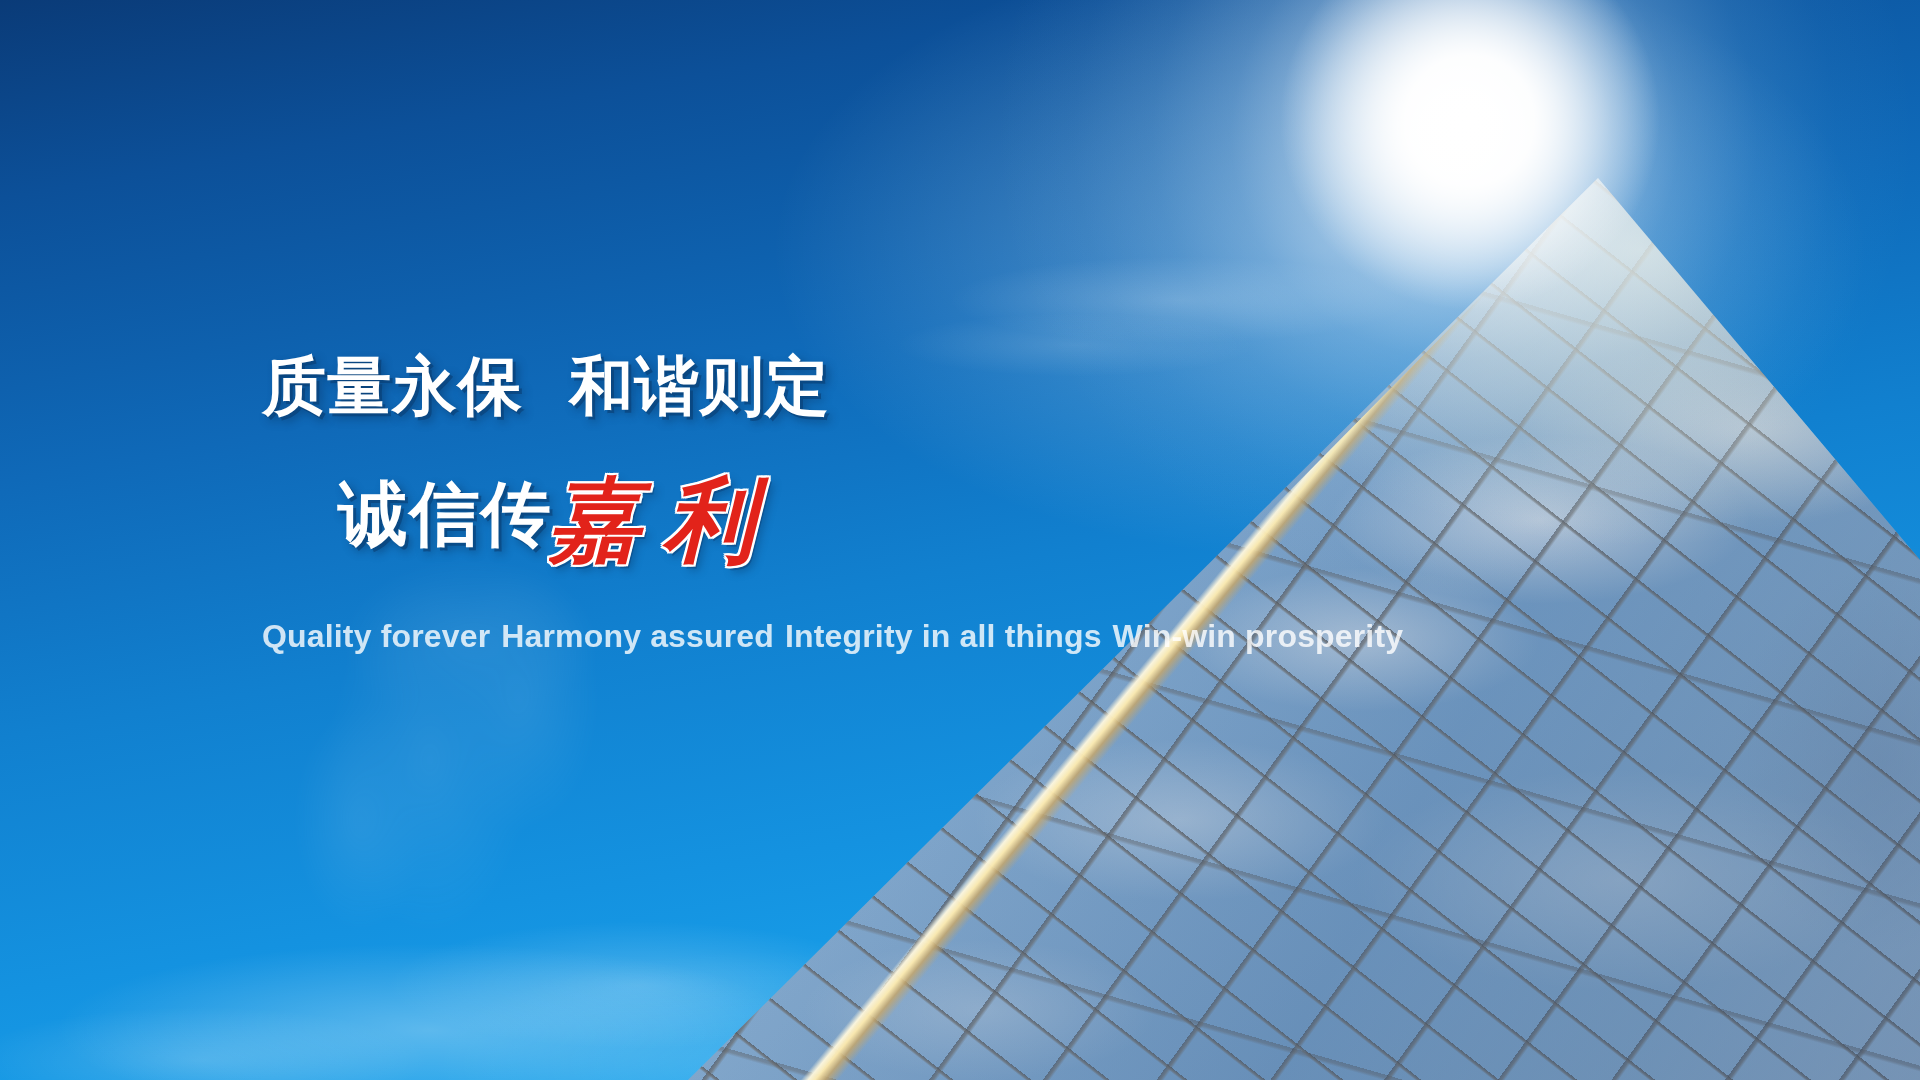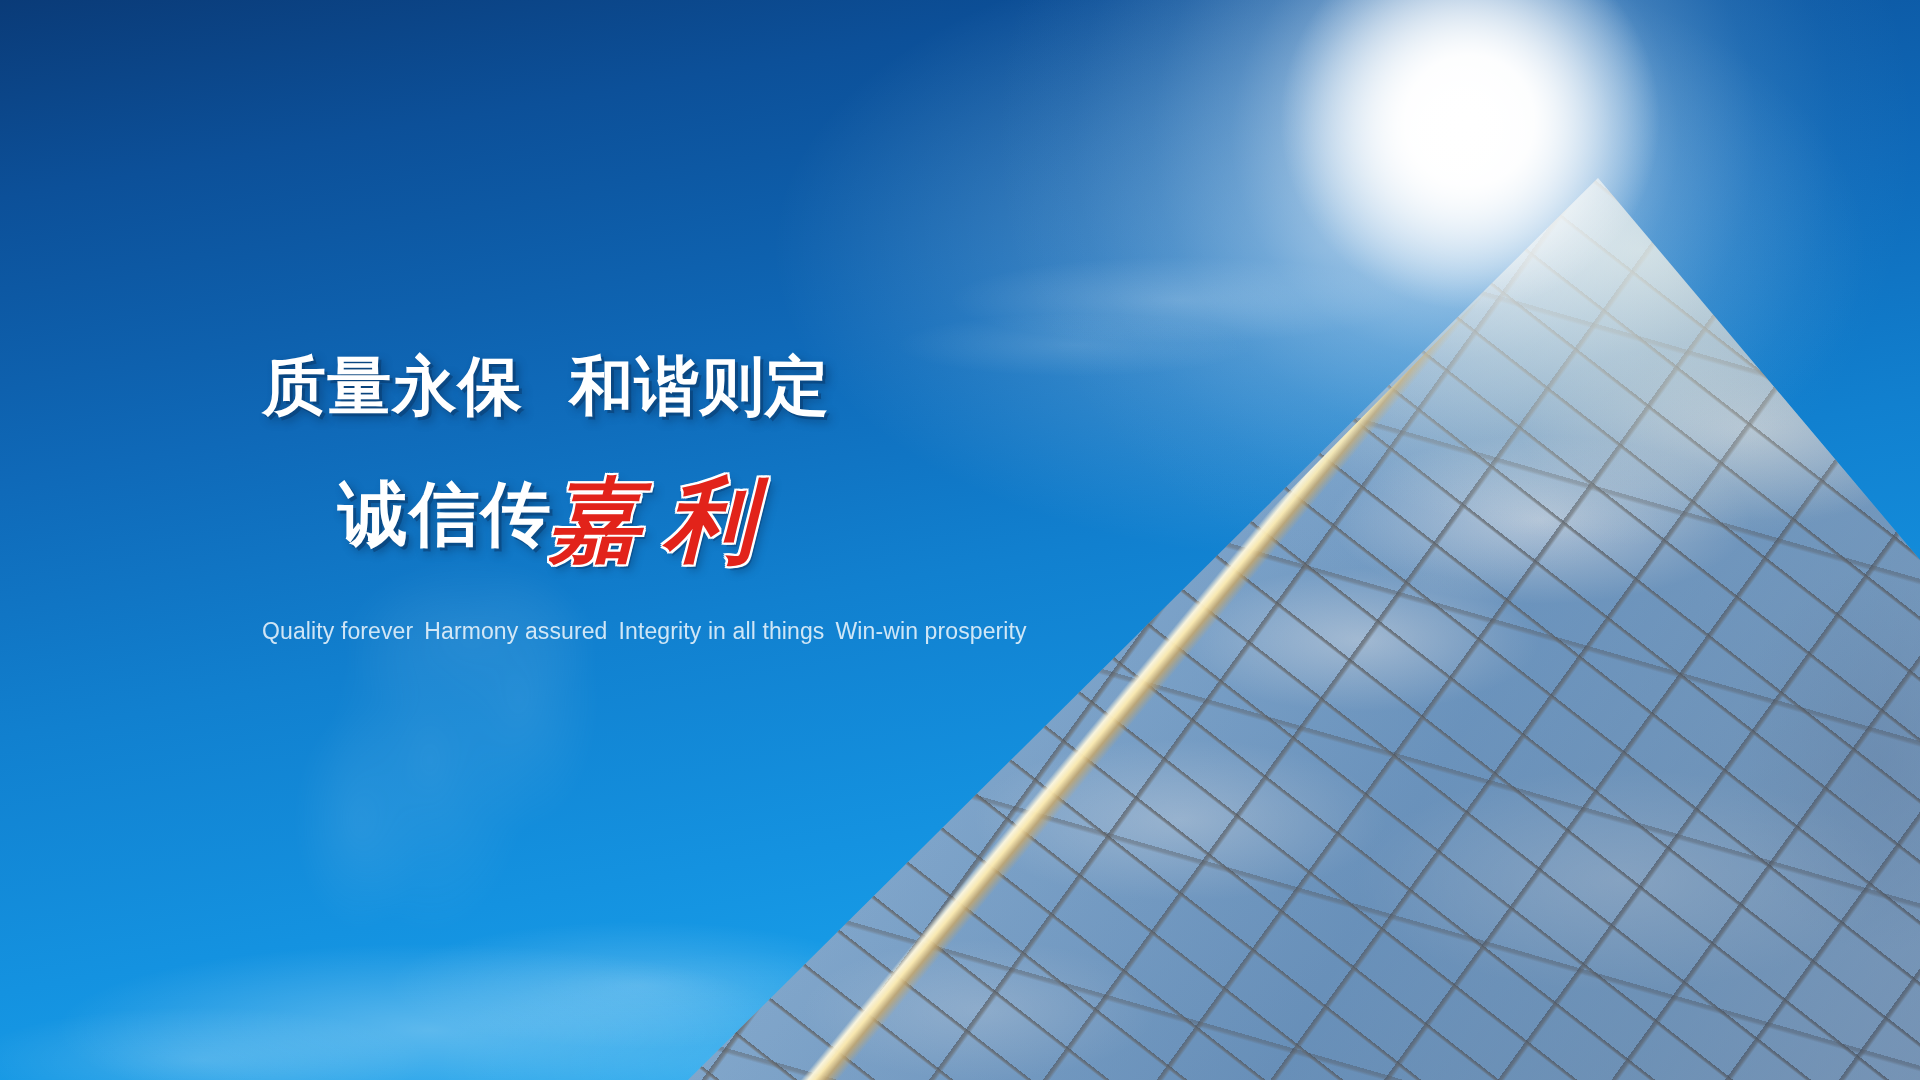--- a/index.html
+++ b/index.html
@@ -221,24 +221,24 @@
       -2px -2px 0 #fff, 2px -2px 0 #fff,
       -2px  2px 0 #fff, 2px  2px 0 #fff,
        3px  4px 0 rgba(9,58,110,.40),
        5px  6px 9px rgba(6,42,82,.35);
   }
 
   #subtitle{
     position:absolute;
     left:262px; top:618px;
     white-space:nowrap;
-    font-size:23px;
+    font-size:32px;
     letter-spacing:.005em;
     color:rgba(255,255,255,.80);
-    font-weight:normal;
+    font-weight:bold;
   }
   #subtitle .sgap{display:inline-block;width:11px;}
 </style>
 </head>
 <body>
 
 <div id="banner">
 
   <div class="sky-layer" id="sun-haze"></div>
   <div class="sky-layer" id="cloud-wisp"></div>

